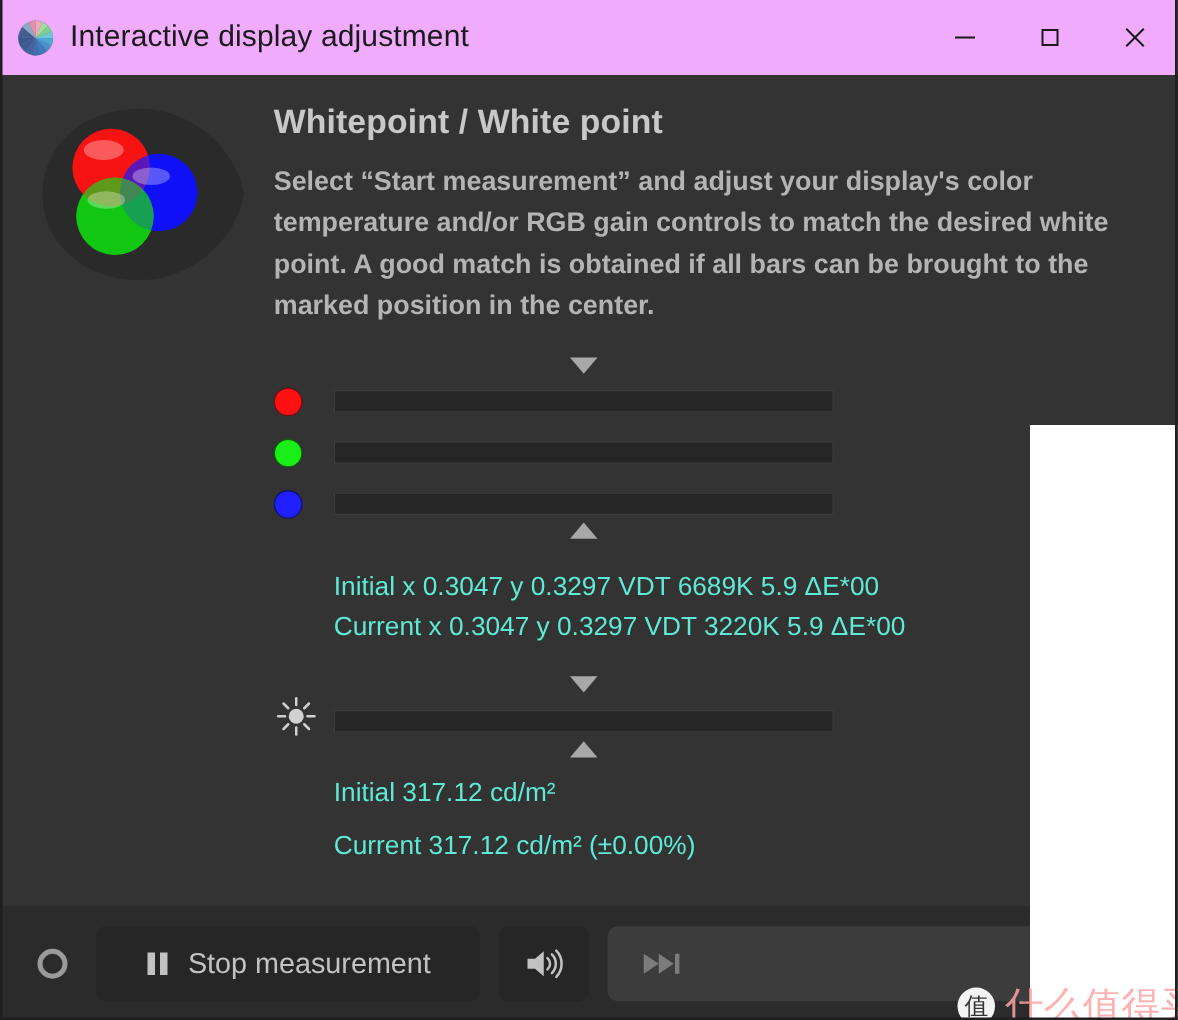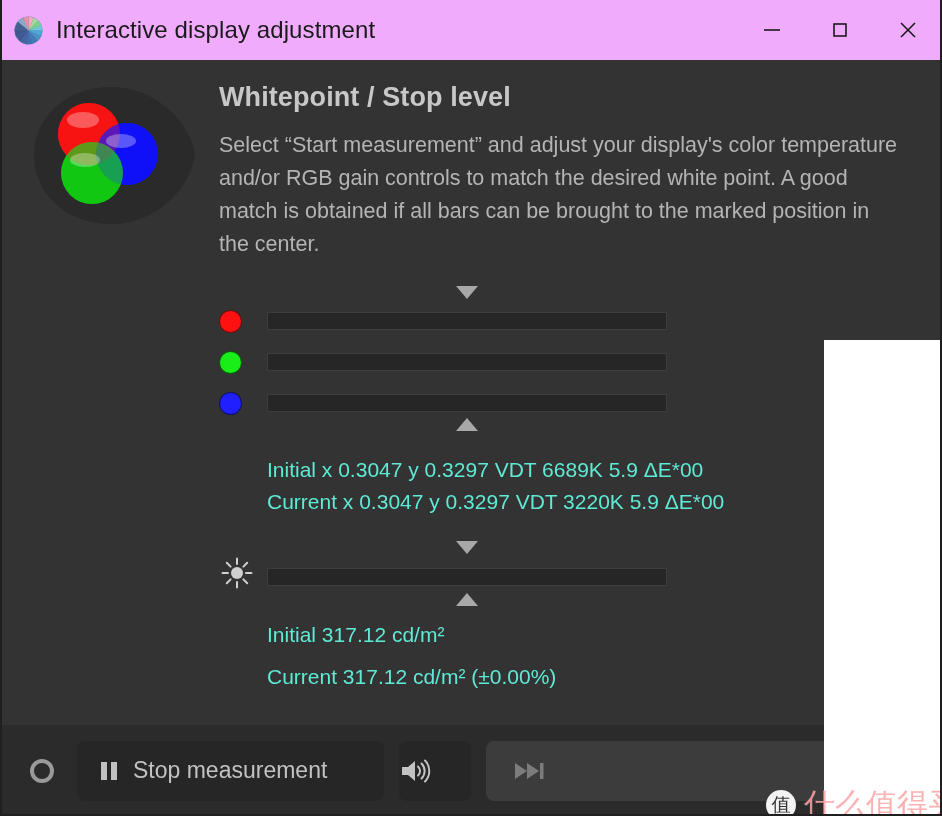--- a/index.html
+++ b/index.html
@@ -100,20 +100,21 @@
     color: #c8c8c8;
     margin: 0 0 16px 0;
     letter-spacing: 0.1px;
   }
   .paragraph {
     font-size: 21.5px;
     line-height: 33px;
     color: #b4b4b4;
     margin: 0;
     max-width: 680px;
+    font-weight: bold;
   }
 
   
   .slider-area {
     position: absolute;
     left: 0;
     top: 0;
     width: 942px;
   }
   .marker {
@@ -192,21 +193,21 @@
     border: 4px solid #9a9a9a;
     box-sizing: border-box;
     flex: none;
   }
   .btn {
     height: 60px;
     border-radius: 8px;
     border: none;
     display: flex;
     align-items: center;
-    justify-content: flex-start;
+    justify-content: center;
     font-size: 23px;
     font-family: "Liberation Sans", sans-serif;
     cursor: default;
     flex: none;
     padding: 0 22px;
     box-sizing: border-box;
   }
   .btn-stop {
     margin-left: 23px;
     background: #262626;
@@ -350,21 +351,21 @@
         </g>
         <g fill="#ffffff" opacity="0.30">
           <ellipse cx="57" cy="36" rx="16" ry="8"></ellipse>
           <ellipse cx="95" cy="57" rx="15" ry="7"></ellipse>
           <ellipse cx="59" cy="76" rx="15" ry="7"></ellipse>
         </g>
       </svg>
     </div>
 
     <div class="head-block">
-      <h1 class="heading">Whitepoint / Stop level</h1>
+      <h1 class="heading">Whitepoint / White point</h1>
       <p class="paragraph">Select “Start measurement” and adjust your display's color temperature and/or RGB gain controls to match the desired white point. A good match is obtained if all bars can be brought to the marked position in the center.</p>
     </div>
 
     <div class="slider-area">
 
       <span class="marker down" style="left:456px; top:226px;"></span>
 
       <div class="bar-row" style="top:246px;">
         <span class="dot" style="background:#ff1111; box-shadow:0 0 0 1px #6a1111;"></span>
         <span class="track">

